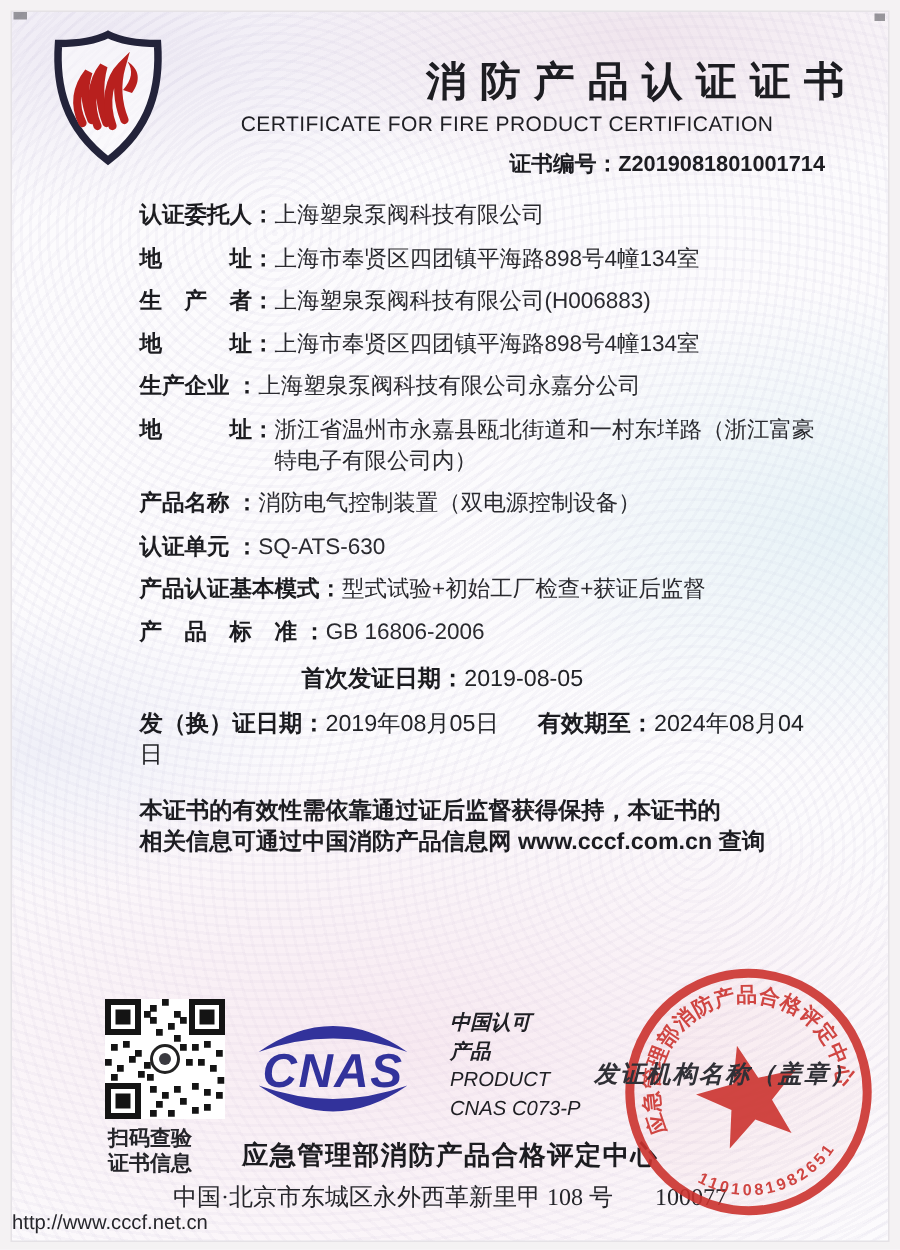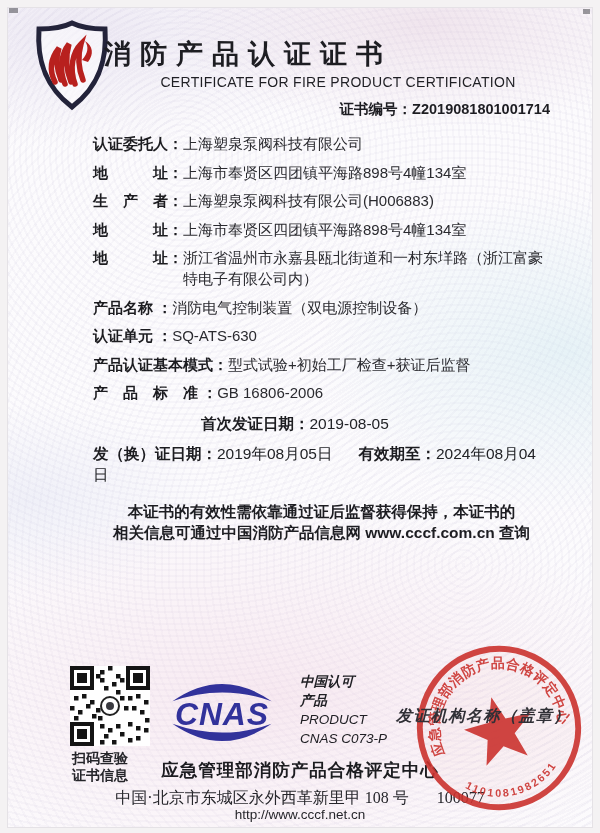--- a/index.html
+++ b/index.html
@@ -11,52 +11,52 @@
       radial-gradient(ellipse 400px 260px at 96% 42%, rgba(196,228,236,.38), transparent 62%),
       radial-gradient(ellipse 620px 300px at 45% 84%, rgba(240,206,222,.40), transparent 66%),
       radial-gradient(ellipse 300px 160px at 4% 60%, rgba(210,214,236,.30), transparent 60%),
       repeating-radial-gradient(circle at 30% 18%, rgba(150,140,185,.06) 0 2px, transparent 2px 6px),
       repeating-radial-gradient(circle at 78% 68%, rgba(150,140,185,.05) 0 2px, transparent 2px 7px),
       #fcfbfd;
     box-shadow:0 0 0 1px #e5e2e6;}
   .artifact{position:absolute;background:#4a4a50;opacity:.55;}
   
   .logo{position:absolute;left:12px;top:8px;width:104px;height:100px;}
-  .title{position:absolute;left:96px;right:20px;top:28px;text-align:left;
+  .title{position:absolute;left:96px;right:20px;top:28px;text-align:right;
     font-size:27px;font-weight:700;letter-spacing:9px;color:#1d1d22;}
   .subtitle{position:absolute;left:96px;right:20px;top:66px;text-align:center;
     font-size:14px;letter-spacing:.3px;color:#1f1f24;}
   .certno{position:absolute;right:42px;top:92px;font-size:14.5px;font-weight:600;color:#1d1d22;}
   
   .fields{position:absolute;left:85px;right:42px;top:125px;font-size:15px;}
   .row{display:flex;line-height:21px;margin-bottom:7.5px;}
   .row .lab{font-weight:700;white-space:pre;flex:none;color:#1c1c20;}
   .row .val{flex:1;color:#2a2a2f;}
   .row.indent{padding-left:30px;}
   .statement{margin-top:4px;line-height:29px;font-size:15.5px;font-weight:600;color:#1d1d22;}
   .dates-first{margin-top:10px;margin-left:108px;font-size:15.5px;line-height:21px;}
   .dates-issue{margin-top:9px;font-size:15.5px;line-height:21px;}
   .blab{font-weight:700;color:#1c1c20;}
   .dgap{display:inline-block;width:26px;}
-  .notice{margin-top:16px;text-align:center;font-size:15.5px;font-weight:600;line-height:21px;color:#1d1d22;}
+  .notice{margin-top:16px;text-align:left;font-size:15.5px;font-weight:600;line-height:21px;color:#1d1d22;}
   
   .qr{position:absolute;left:62px;top:658px;width:80px;height:80px;}
   .qr-caption{position:absolute;left:44px;top:742px;width:96px;text-align:center;
     font-size:14px;line-height:17px;font-weight:600;color:#25252a;}
   .cnas{position:absolute;left:153px;top:668px;}
   .accred{position:absolute;left:292px;top:664px;font-size:13.5px;line-height:19px;color:#202025;font-style:italic;}
   .accred .b{font-weight:700;}
   .stamp{position:absolute;left:405px;top:634px;width:172px;height:172px;z-index:1;}
   .stamp-overlay{position:absolute;left:388px;top:698px;z-index:2;font-size:16px;font-weight:700;
     font-style:italic;letter-spacing:1.5px;color:#303036;white-space:nowrap;}
   .org{position:absolute;left:0;right:0;top:750px;text-align:center;font-size:17.5px;
     font-weight:700;letter-spacing:1px;color:#1c1c20;}
   .addr{position:absolute;left:0;right:0;top:780px;text-align:center;font-size:16px;color:#26262b;font-family:Liberation Serif, serif;}
   .addr .pc{display:inline-block;margin-left:28px;}
-  .url{position:absolute;left:0;right:0;top:799px;text-align:center;font-size:13.5px;color:#26262b;}
+  .url{position:absolute;left:0;right:0;top:799px;text-align:left;font-size:13.5px;color:#26262b;}
 </style>
 </head>
 <body>
 
 <div class="certificate">
   <div class="artifact" style="left:1px;top:0;width:9px;height:5px;"></div>
   <div class="artifact" style="right:2px;top:1px;width:7px;height:5px;"></div>
 
   <svg class="logo" viewBox="0 0 100 100">
     <path d="M50 7 C42 11 30 13 17 13 C15 41 21 69 50 91 C79 69 85 41 83 13 C70 13 58 11 50 7 Z" fill="rgba(255,255,255,.5)" stroke="#23233a" stroke-width="5"></path>
@@ -80,20 +80,24 @@
         <span class="lab">地　　　址：</span>
         <span class="val">上海市奉贤区四团镇平海路898号4幢134室</span>
       </div>
     <div class="row">
         <span class="lab">生　产　者：</span>
         <span class="val">上海塑泉泵阀科技有限公司(H006883)</span>
       </div>
     <div class="row">
         <span class="lab">地　　　址：</span>
         <span class="val">上海市奉贤区四团镇平海路898号4幢134室</span>
+      </div>
+    <div class="row">
+        <span class="lab">生产企业 ：</span>
+        <span class="val">上海塑泉泵阀科技有限公司永嘉分公司</span>
       </div>
     <div class="row">
         <span class="lab">地　　　址：</span>
         <span class="val">浙江省温州市永嘉县瓯北街道和一村东垟路（浙江富豪特电子有限公司内）</span>
       </div>
     <div class="row">
         <span class="lab">产品名称 ：</span>
         <span class="val">消防电气控制装置（双电源控制设备）</span>
       </div>
     <div class="row">

